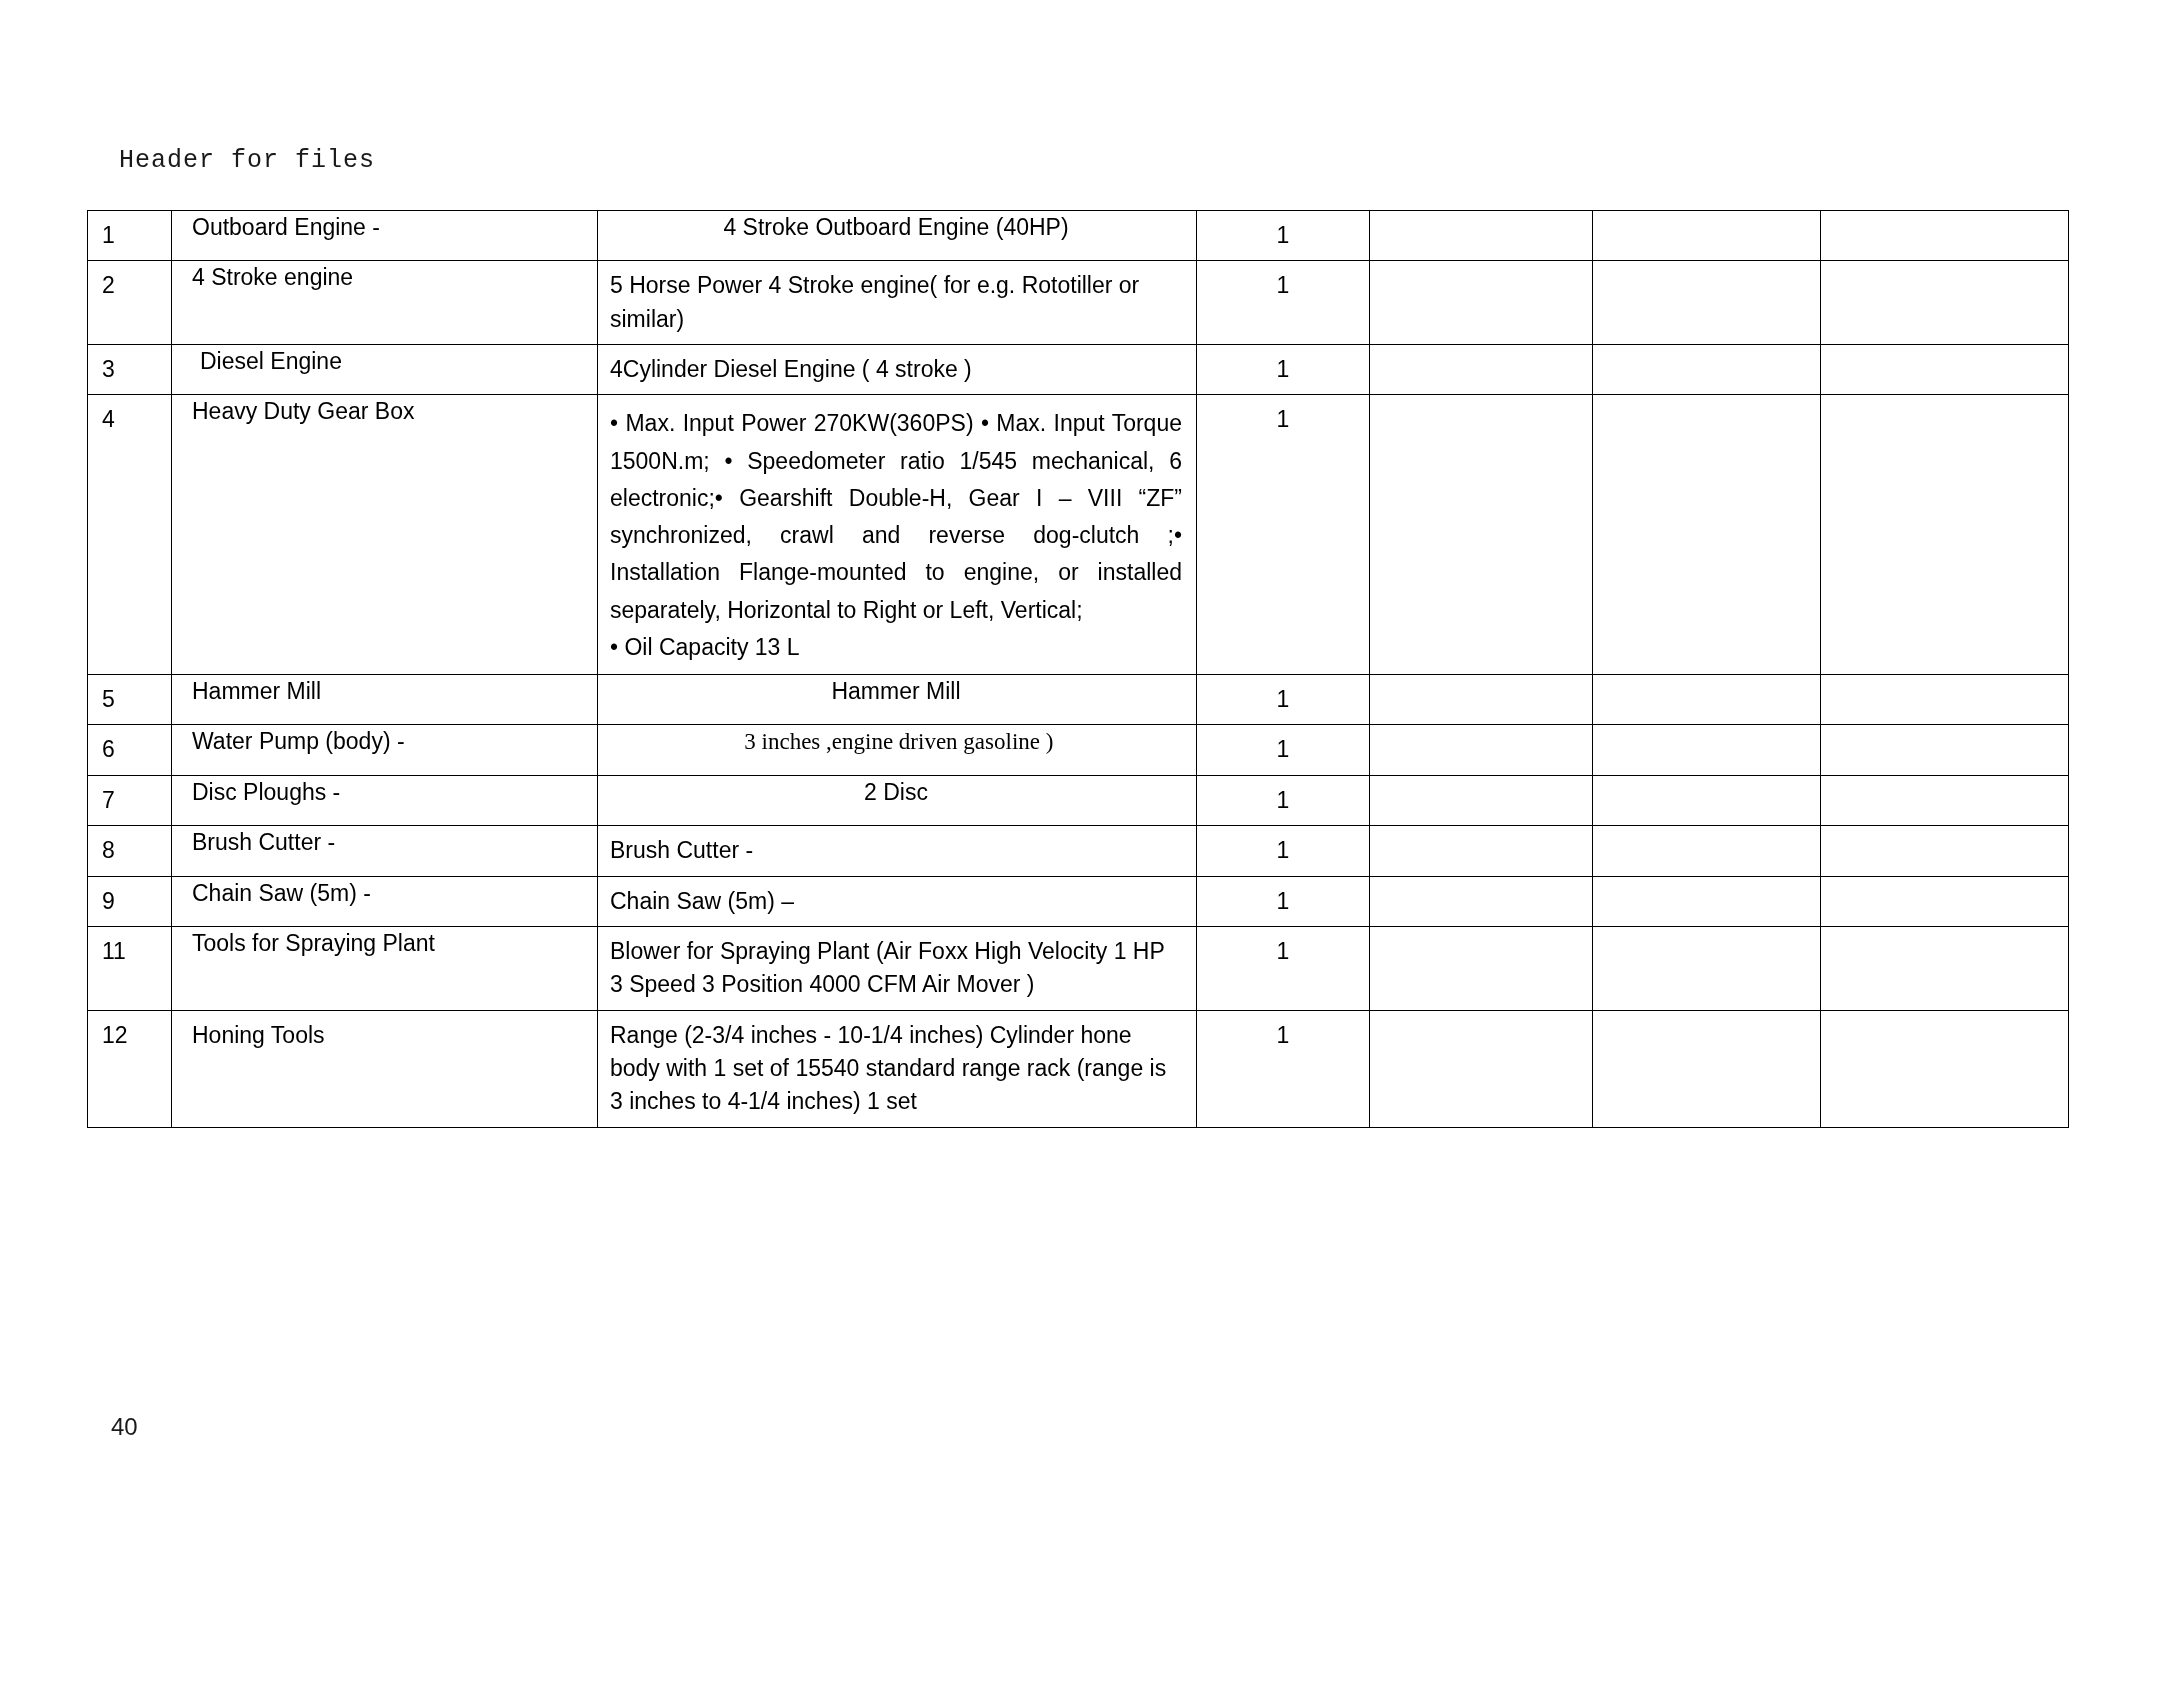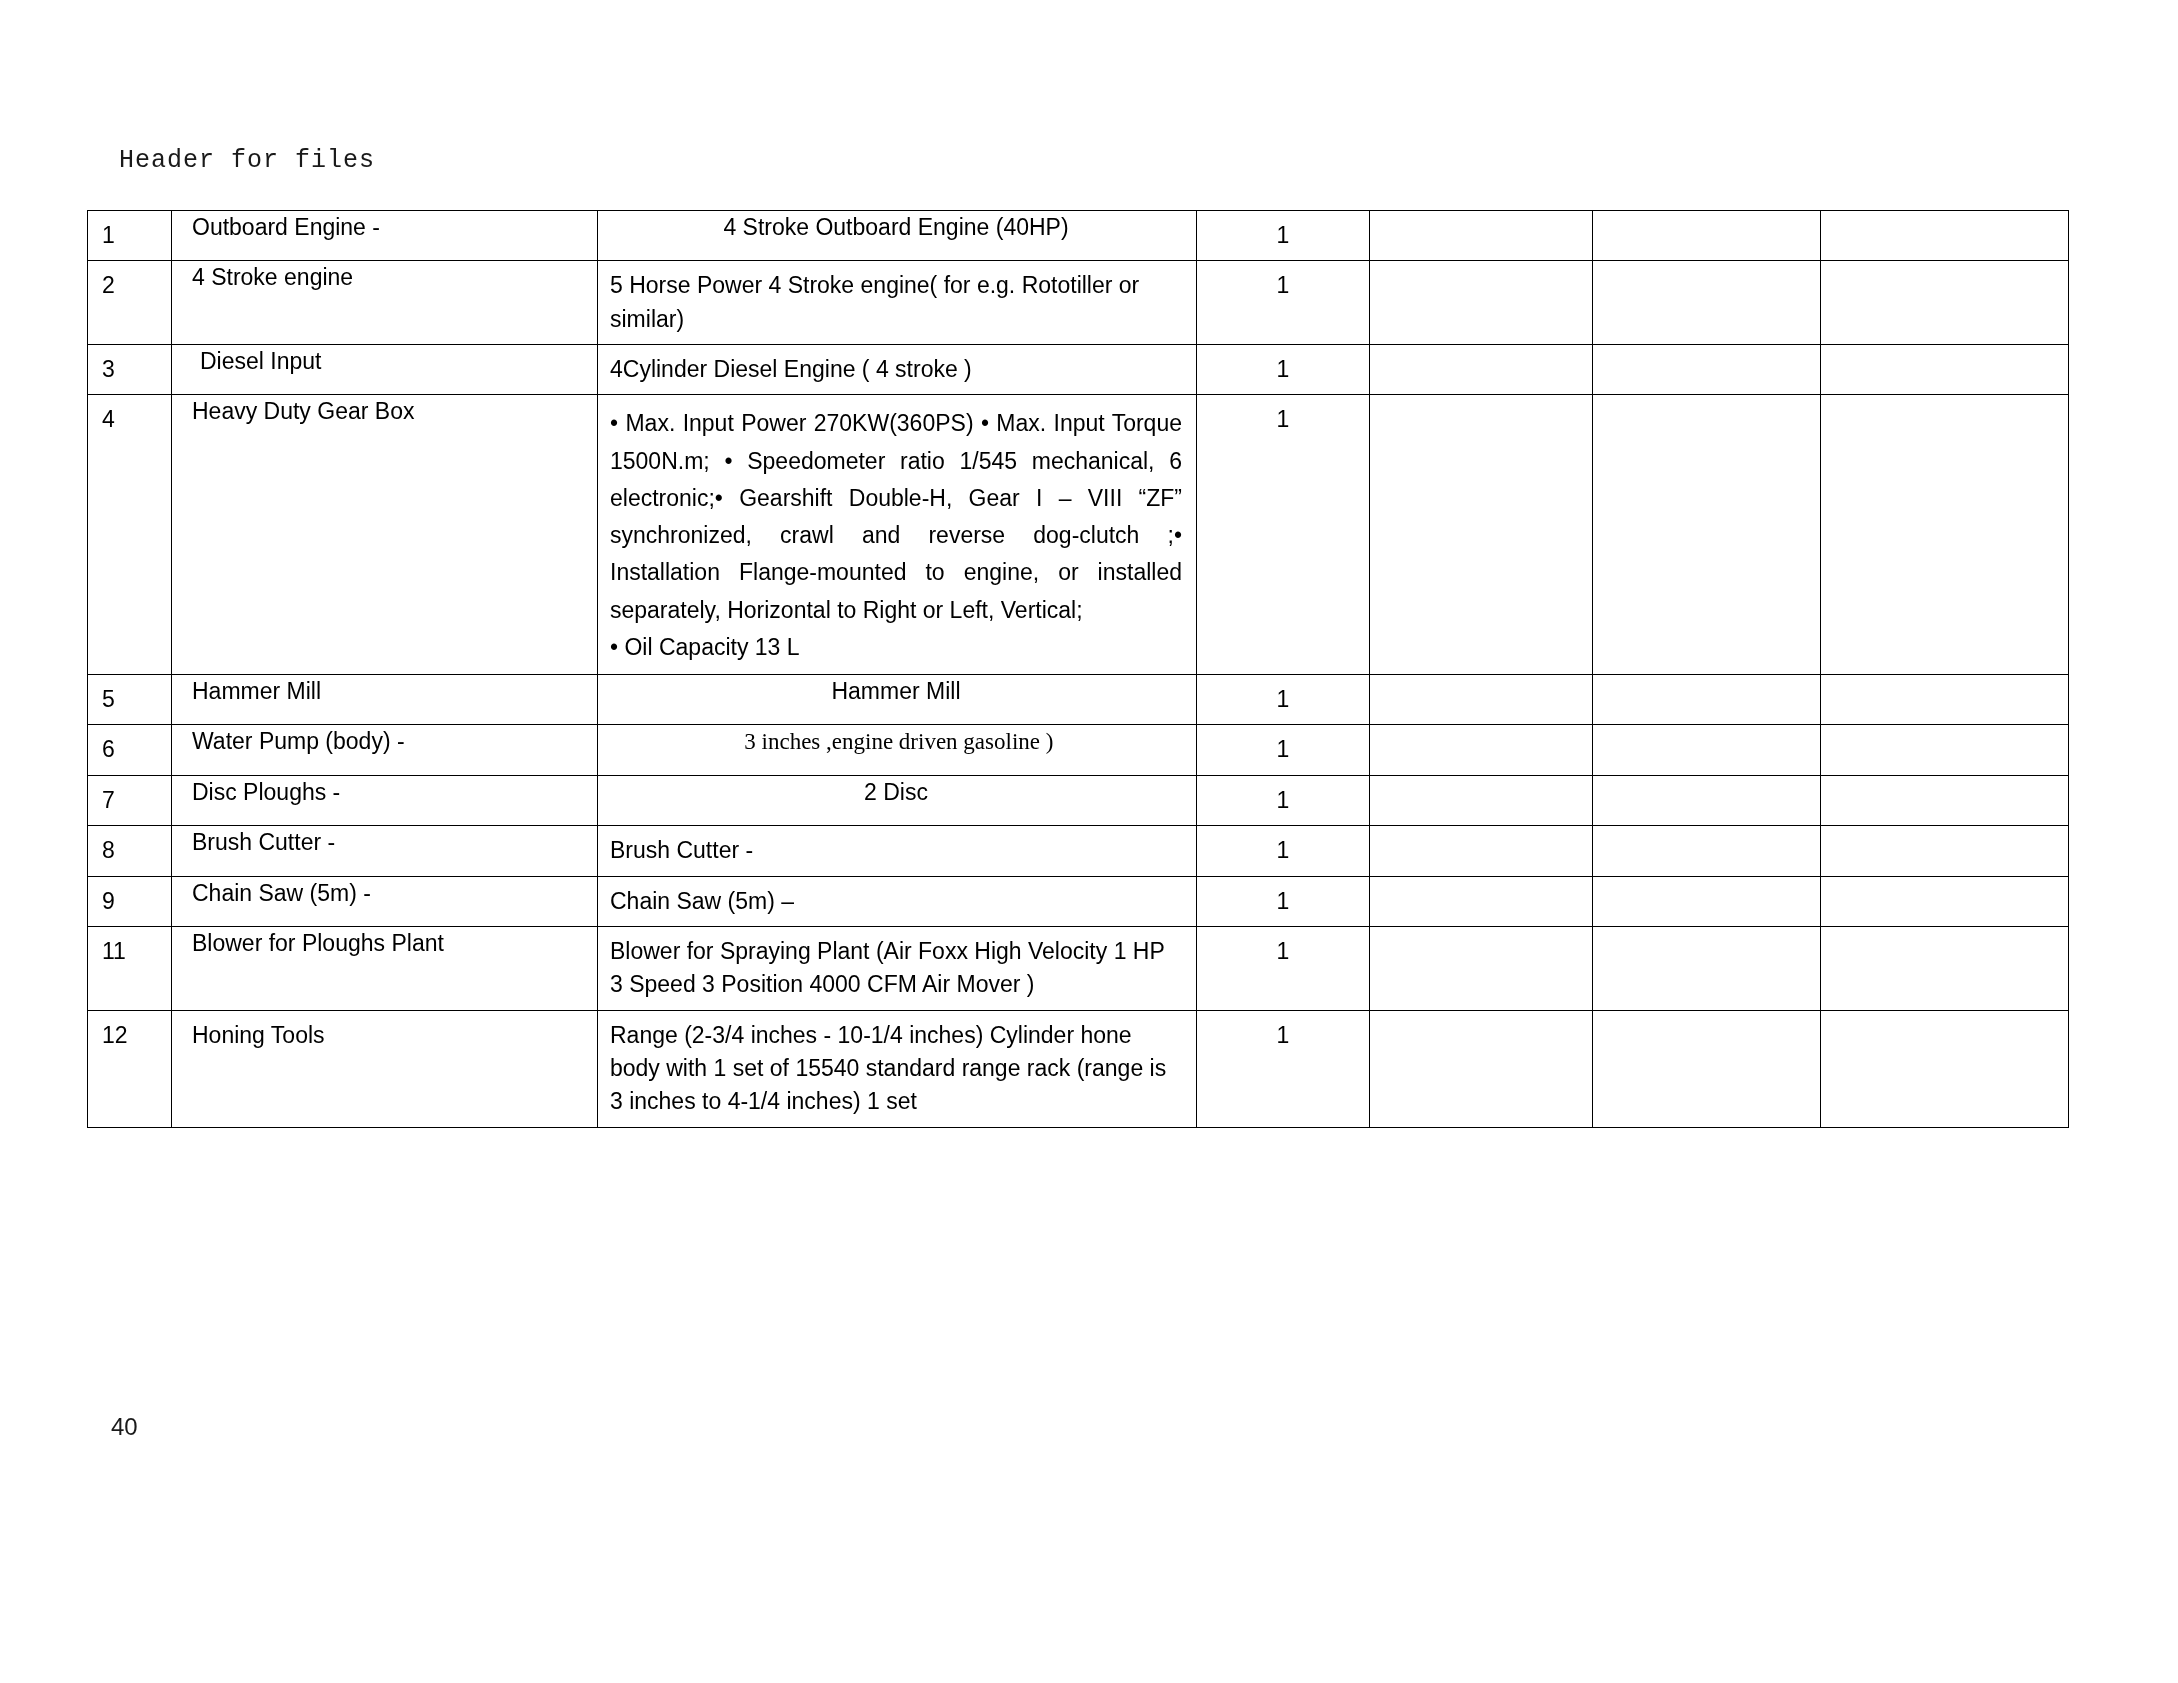--- a/index.html
+++ b/index.html
@@ -172,21 +172,21 @@
         <td class="col-g">
             <div class="cell-pad">&nbsp;</div>
           </td>
       </tr>
 
       <tr>
         <td class="col-num">
           <div class="cell-pad num-cell">3</div>
         </td>
         <td class="col-name name-cell">
-          <div class="name-inner indent-more">Diesel Input</div>
+          <div class="name-inner indent-more">Diesel Engine</div>
         </td>
         <td class="col-desc">
           <div class="desc-inner">4Cylinder Diesel Engine ( 4 stroke )</div>
         </td>
         <td class="col-qty">
           <div class="cell-pad qty-cell">1</div>
         </td>
         <td class="col-e">
             <div class="cell-pad">&nbsp;</div>
           </td>
@@ -344,21 +344,21 @@
             <div class="cell-pad">&nbsp;</div>
           </td>
       </tr>
 
 
       <tr>
         <td class="col-num">
           <div class="cell-pad num-cell">11</div>
         </td>
         <td class="col-name name-cell">
-          <div class="name-inner">Blower for Ploughs Plant</div>
+          <div class="name-inner">Tools for Spraying Plant</div>
         </td>
         <td class="col-desc">
           <div class="desc-inner">Blower for Spraying Plant (Air Foxx High Velocity 1 HP 3 Speed 3 Position 4000 CFM Air Mover )</div>
         </td>
         <td class="col-qty">
           <div class="cell-pad qty-cell">1</div>
         </td>
         <td class="col-e">
             <div class="cell-pad">&nbsp;</div>
           </td>

